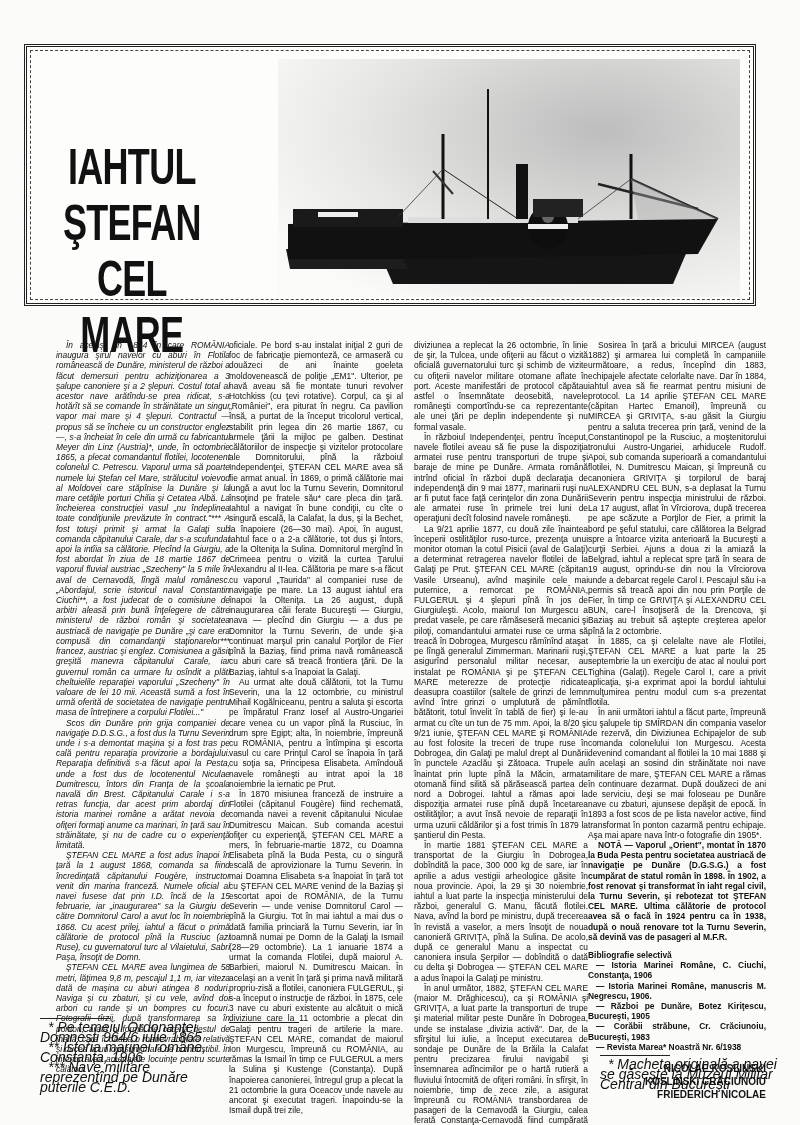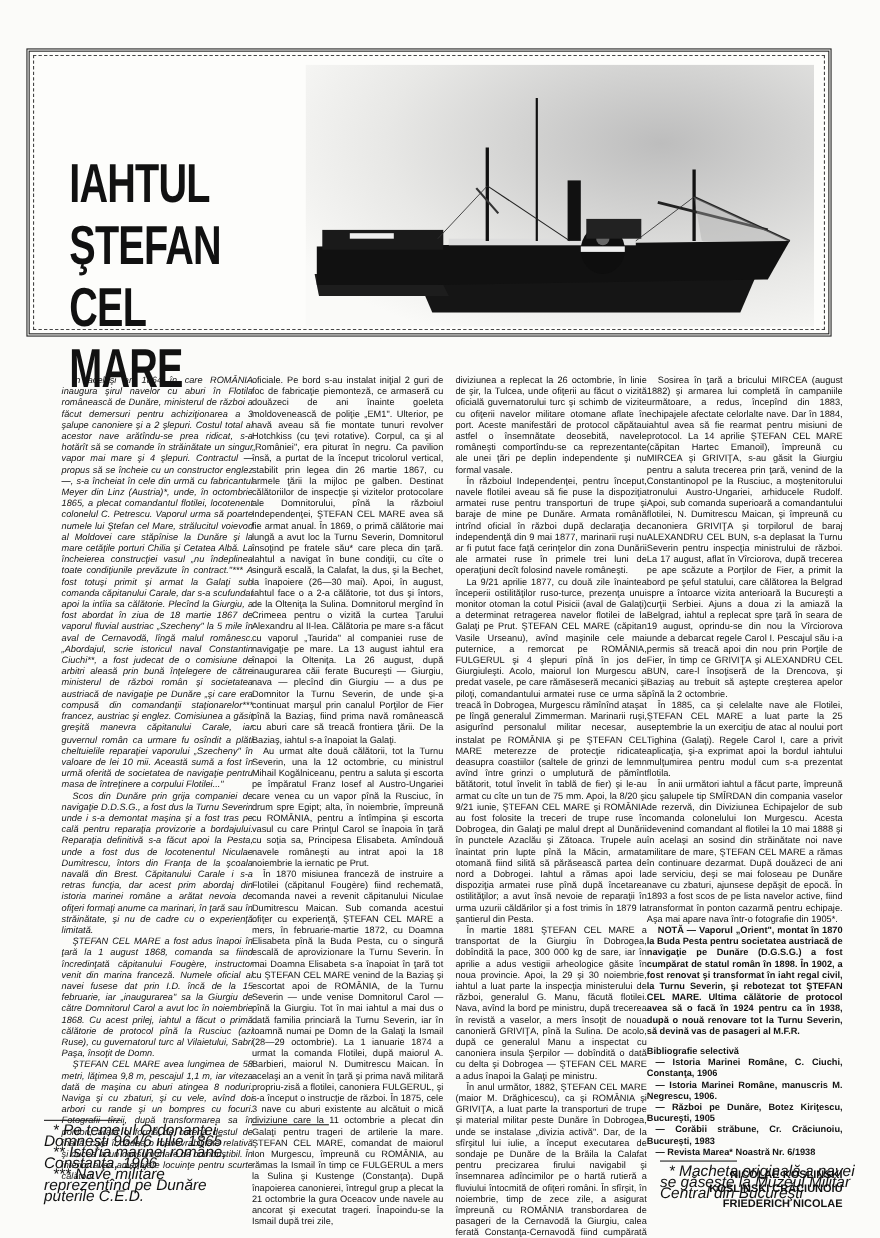--- a/index.html
+++ b/index.html
@@ -6,20 +6,21 @@
   body {
     width: 800px; height: 1125px; background: #fbfbf9; color: #111;
     font-family: "Liberation Sans", sans-serif; position: relative; overflow: hidden;
   }
   .header-frame {
     position: absolute; left: 24px; top: 44px; width: 732px; height: 262px;
     border: 3px double #222; box-sizing: border-box;
     background:
       repeating-linear-gradient(90deg, #fff 0 6px, #fff 6px 12px);
     background: #fdfdfb;
+    text-align: center;
   }
   .header-frame::before {
     content: ""; position: absolute; inset: 3px; border: 1px dashed #444; pointer-events: none;
   }
   .title {
     position: absolute; left: 36px; top: 92px; margin: 0;
     font-family: "Liberation Sans", sans-serif; font-weight: bold;
     font-size: 50px; line-height: 56px; letter-spacing: -1px;
     transform: scaleX(0.72); transform-origin: left top; color: #111;
   }

